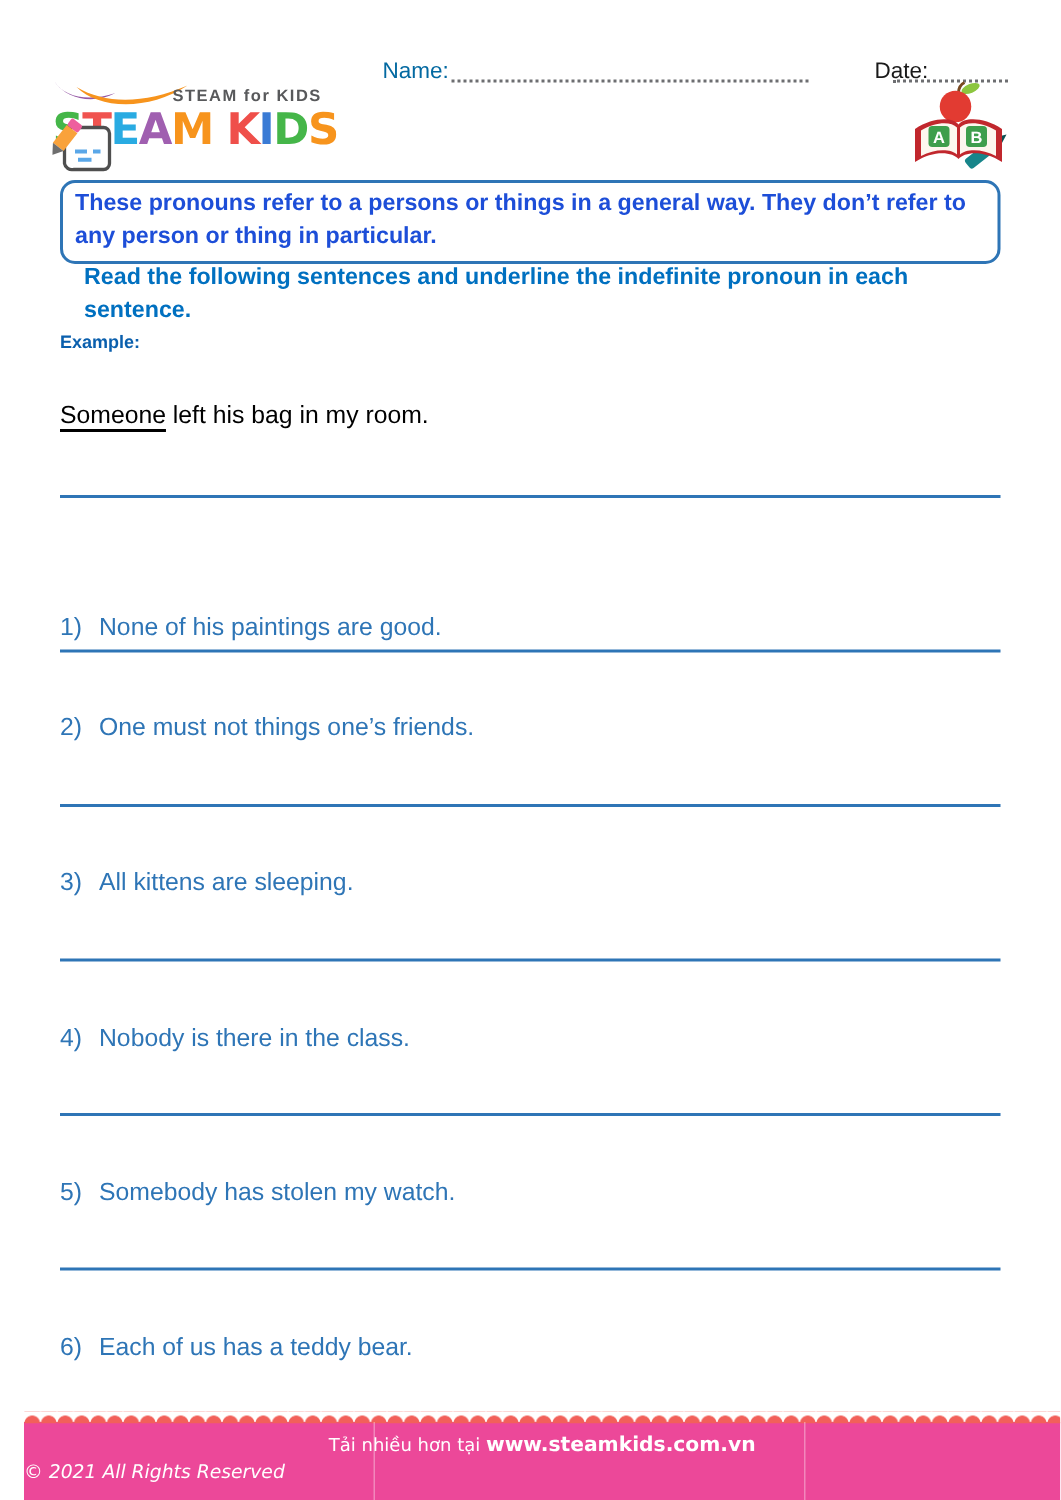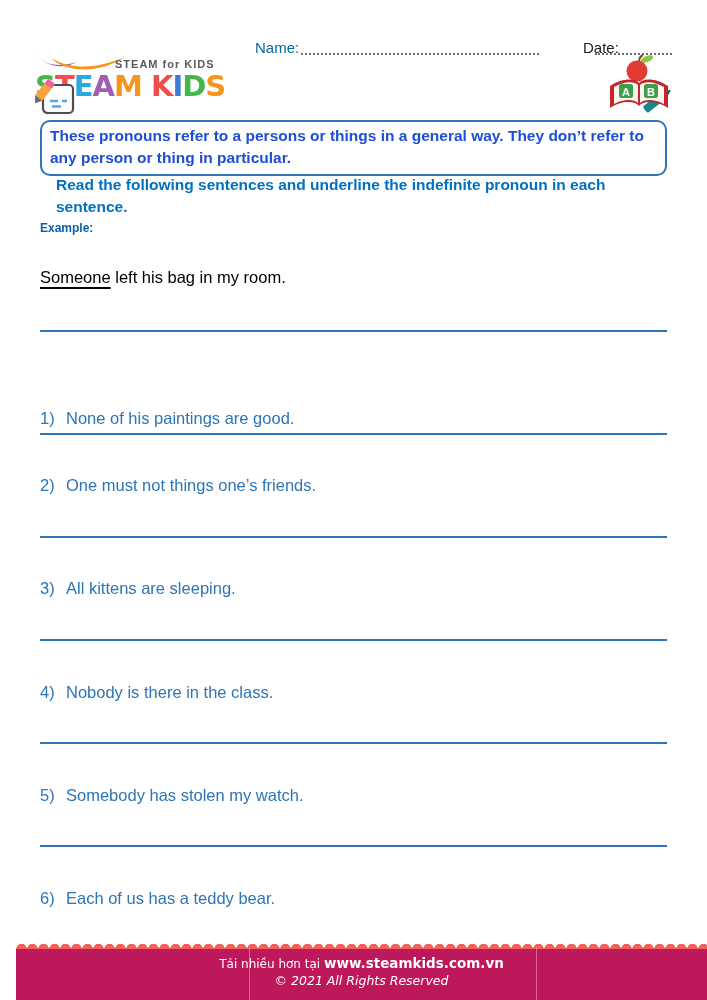--- a/index.html
+++ b/index.html
@@ -29,32 +29,32 @@
   
   .instructions{position:absolute;left:56px;top:174px;width:600px;font-size:15.5px;font-weight:700;color:#0070c0;line-height:1.4;}
   .example-label{position:absolute;left:40px;top:221px;font-size:12px;font-weight:700;color:#0a5fad;}
   .example-sentence{position:absolute;left:40px;top:268px;font-size:16.5px;color:#000000;}
   .ex-underline{text-decoration:underline;text-underline-offset:4px;text-decoration-thickness:1.5px;}
   
   .rule{position:absolute;left:40px;width:627px;height:0;border-top:2px solid #2e75b6;}
   .sentence{position:absolute;left:40px;font-size:16.5px;color:#2e75b6;white-space:nowrap;}
   .s-num{display:inline-block;min-width:26px;}
   
-  .footer{position:absolute;left:16px;right:0;bottom:0;height:52px;background:#be185d;color:#ffffff;font-family:"DejaVu Sans", sans-serif;}
+  .footer{position:absolute;left:16px;right:0;bottom:0;height:52px;background:#ec4899;color:#ffffff;font-family:"DejaVu Sans", sans-serif;}
   .footer-scallop{
     position:absolute;left:0;right:0;top:-7px;height:8px;
     background-image:radial-gradient(circle at 50% 100%, #f2605a 5px, rgba(0,0,0,0) 5.5px);
     background-size:11px 8px;background-repeat:repeat-x;
   }
   .footer-divider{position:absolute;top:0;bottom:0;width:1px;background:rgba(255,255,255,0.35);}
   .fd-left{left:233px;}
   .fd-right{left:520px;}
   .footer-line1{text-align:center;margin-top:7px;font-size:12px;}
   .footer-url{font-weight:700;font-size:13.5px;}
-  .footer-line2{text-align:center;margin-top:2px;font-size:12.5px;font-style:italic;}
+  .footer-line2{margin-top:2px;font-size:12.5px;font-style:italic;}
 </style>
 </head>
 <body>
 
 <div class="page">
 
   <div class="logo">
     <div class="logo-word"><span style="color: rgb(69, 182, 73);">S</span><span style="color: rgb(240, 83, 79);">T</span><span style="color: rgb(41, 171, 226);">E</span><span style="color: rgb(160, 95, 176);">A</span><span style="color: rgb(247, 148, 29);">M</span><span style="color: rgb(0, 0, 0);"> </span><span style="color: rgb(239, 79, 74);">K</span><span style="color: rgb(58, 123, 213);">I</span><span style="color: rgb(69, 182, 73);">D</span><span style="color: rgb(247, 148, 29);">S</span></div>
     <svg class="logo-swoosh" width="92" height="17" viewBox="0 0 92 17">
       <path d="M1 1 C8 12 24 15 42 9 C27 17 9 13 1 1 Z" fill="#9457a5"></path>

